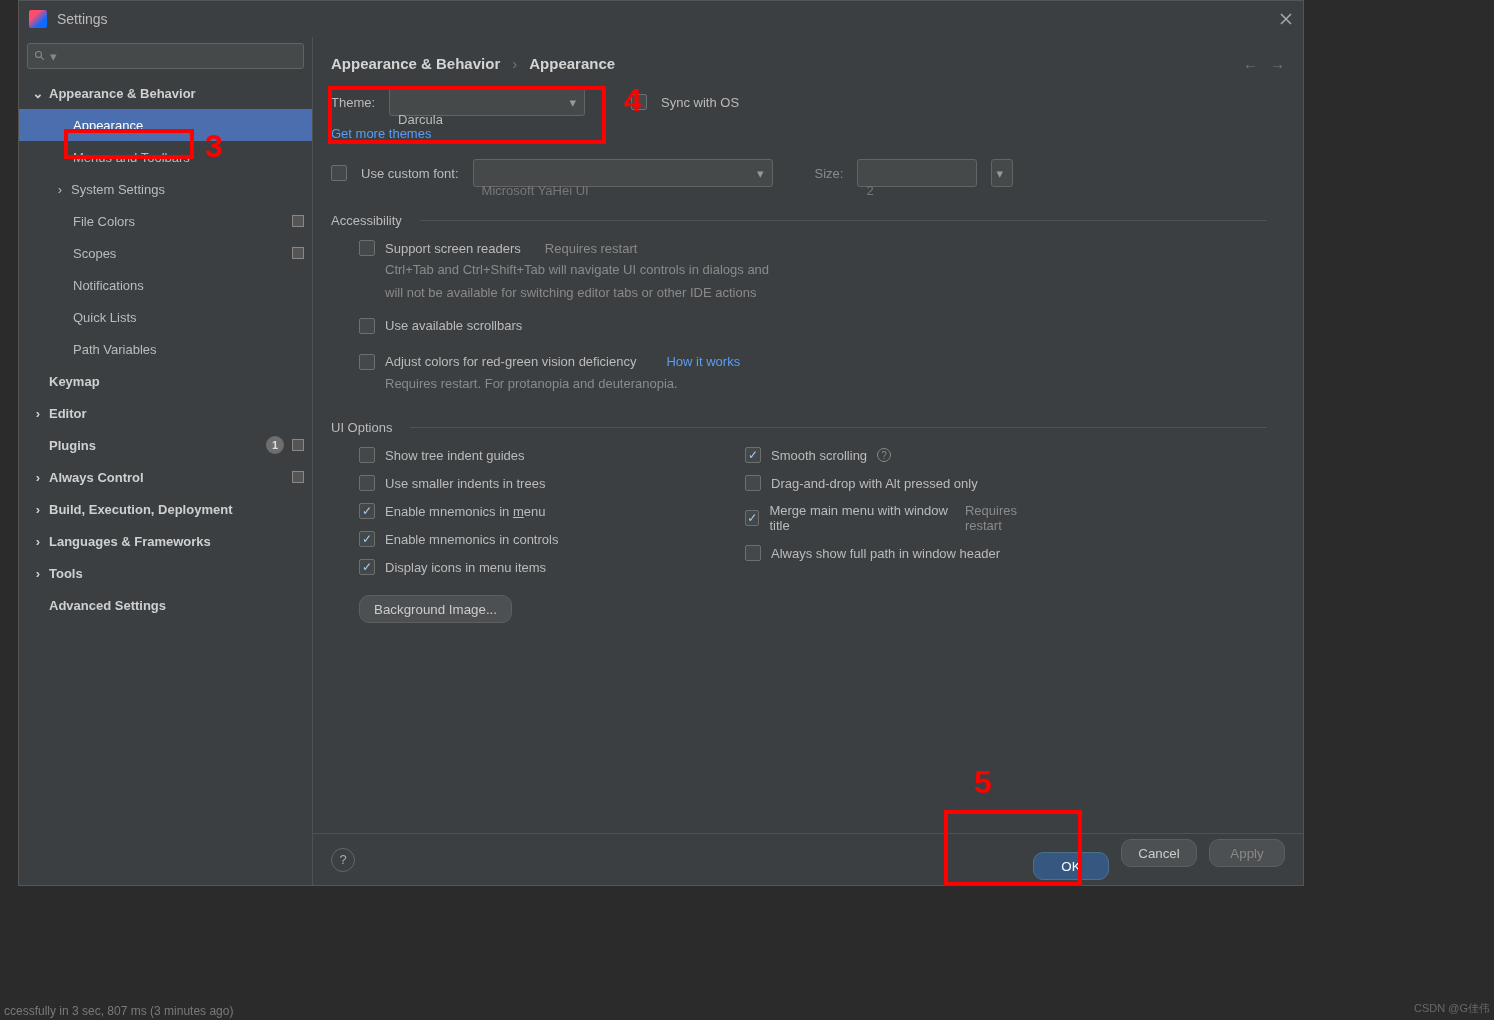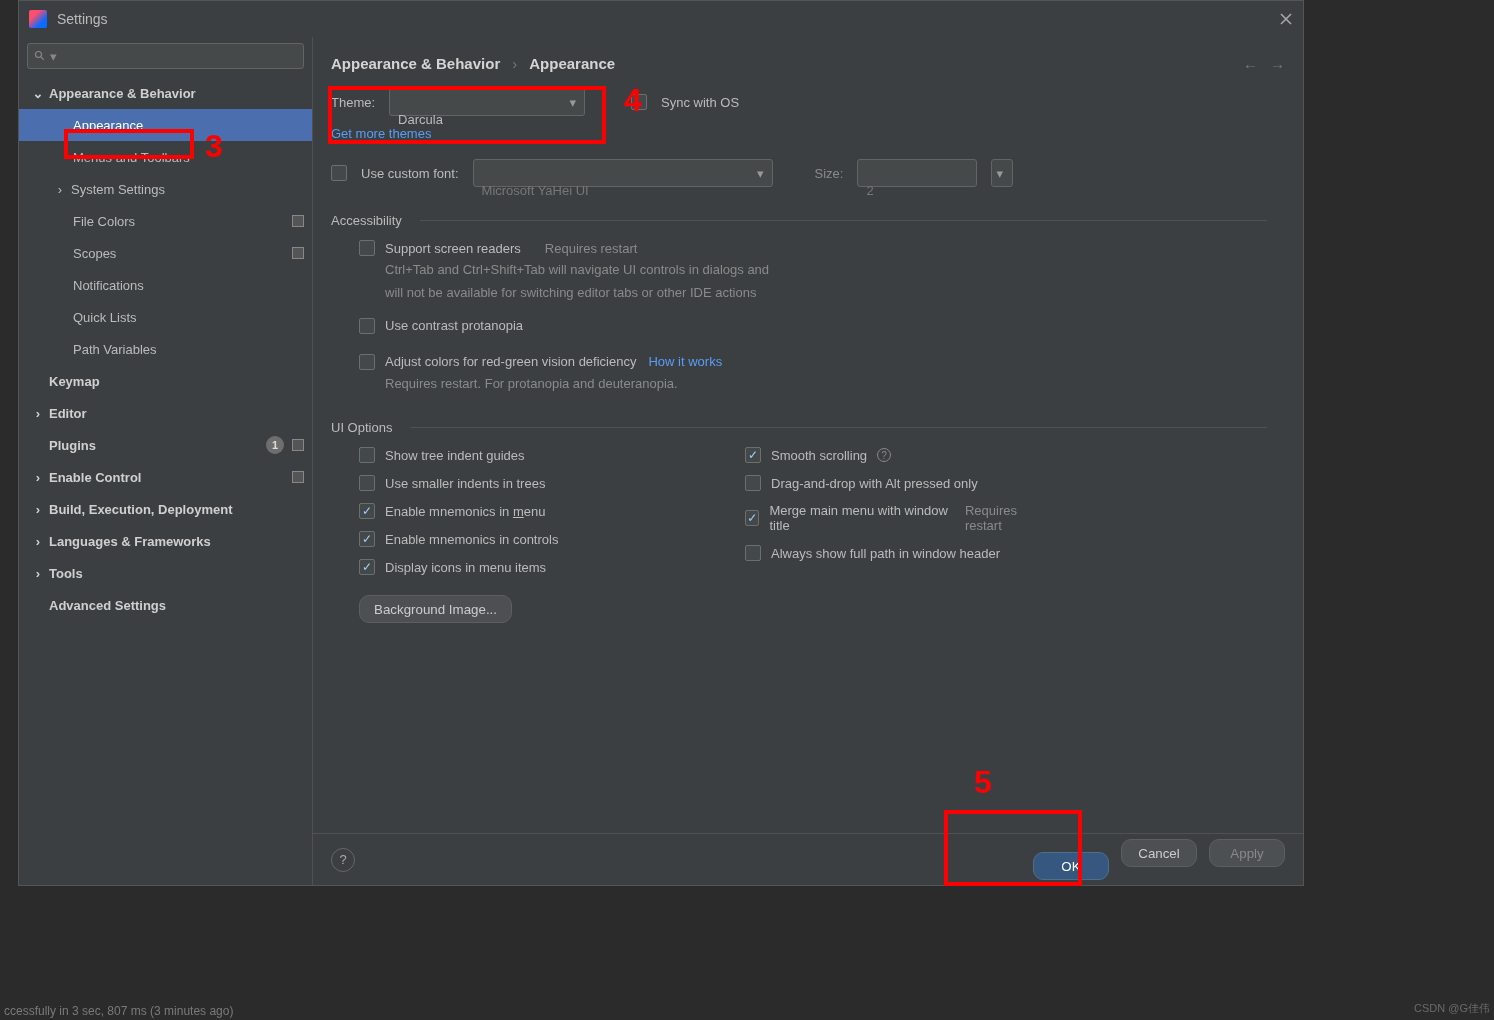--- a/index.html
+++ b/index.html
@@ -242,21 +242,21 @@
             <span class="arrow">›</span>
             <span class="lbl">Editor</span>
           </div>
         <div class="tree-item bold" style="padding-left:30px">
             <span class="lbl">Plugins</span>
             <span class="badge">1</span>
             <span class="mark-sq"></span>
           </div>
         <div class="tree-item bold" style="padding-left:12px">
             <span class="arrow">›</span>
-            <span class="lbl">Enable Control</span>
+            <span class="lbl">Always Control</span>
             <span class="mark-sq"></span>
           </div>
         <div class="tree-item bold" style="padding-left:12px">
             <span class="arrow">›</span>
             <span class="lbl">Build, Execution, Deployment</span>
           </div>
         <div class="tree-item bold" style="padding-left:12px">
             <span class="arrow">›</span>
             <span class="lbl">Languages &amp; Frameworks</span>
           </div>
@@ -316,26 +316,26 @@
           </div>
         <div class="optline">
           <span class="checkbox"></span>
           <span>Support screen readers</span>
           <span class="hint" style="margin-left:14px">Requires restart</span>
         </div>
         <div class="subhint">Ctrl+Tab and Ctrl+Shift+Tab will navigate UI controls in dialogs and</div>
         <div class="subhint">will not be available for switching editor tabs or other IDE actions</div>
         <div class="optline" style="margin-top:8px">
           <span class="checkbox"></span>
-          <span>Use contrast protanopia</span>
+          <span>Use available scrollbars</span>
         </div>
         <div class="optline" style="margin-top:8px">
           <span class="checkbox"></span>
           <span>Adjust colors for red-green vision deficiency</span>
-          <span class="link" style="margin-left:2px">How it works</span>
+          <span class="link" style="margin-left:20px">How it works</span>
         </div>
         <div class="subhint">Requires restart. For protanopia and deuteranopia.</div>
 
         <div class="section-title">
             <span>UI Options</span>
           </div>
         <div class="two-col">
           <div class="col">
             <div class="optline">
                 <span class="checkbox"></span>

